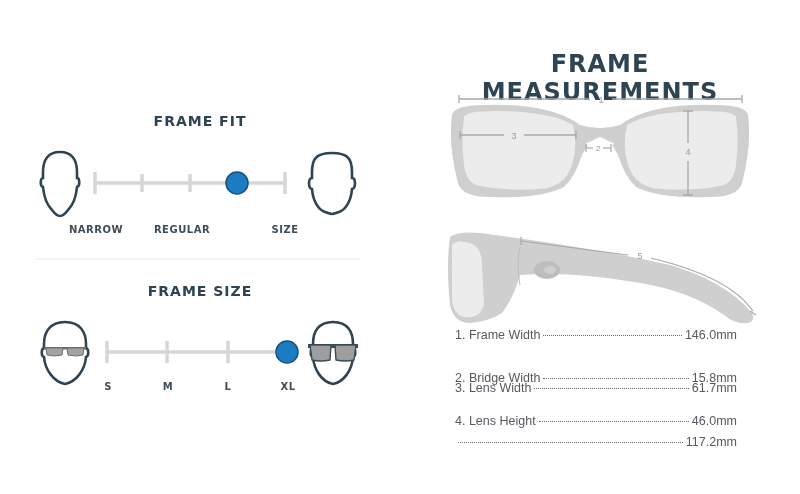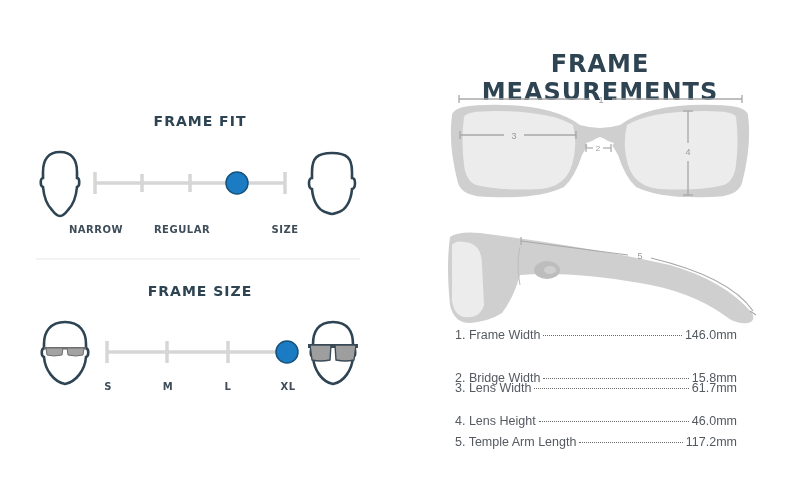--- a/index.html
+++ b/index.html
@@ -140,16 +140,15 @@
   <span class="lbl">3. Lens Width</span>
   <span class="dots"></span>
   <span class="val">61.7mm</span>
 </div>
 <div class="meas-row" style="top:414px;">
   <span class="lbl">4. Lens Height</span>
   <span class="dots"></span>
   <span class="val">46.0mm</span>
 </div>
 <div class="meas-row" style="top:435px;">
-  <span class="lbl">5. Temple Arm Length</span>
   <span class="dots"></span>
   <span class="val">117.2mm</span>
 </div>
 
 </body></html>

